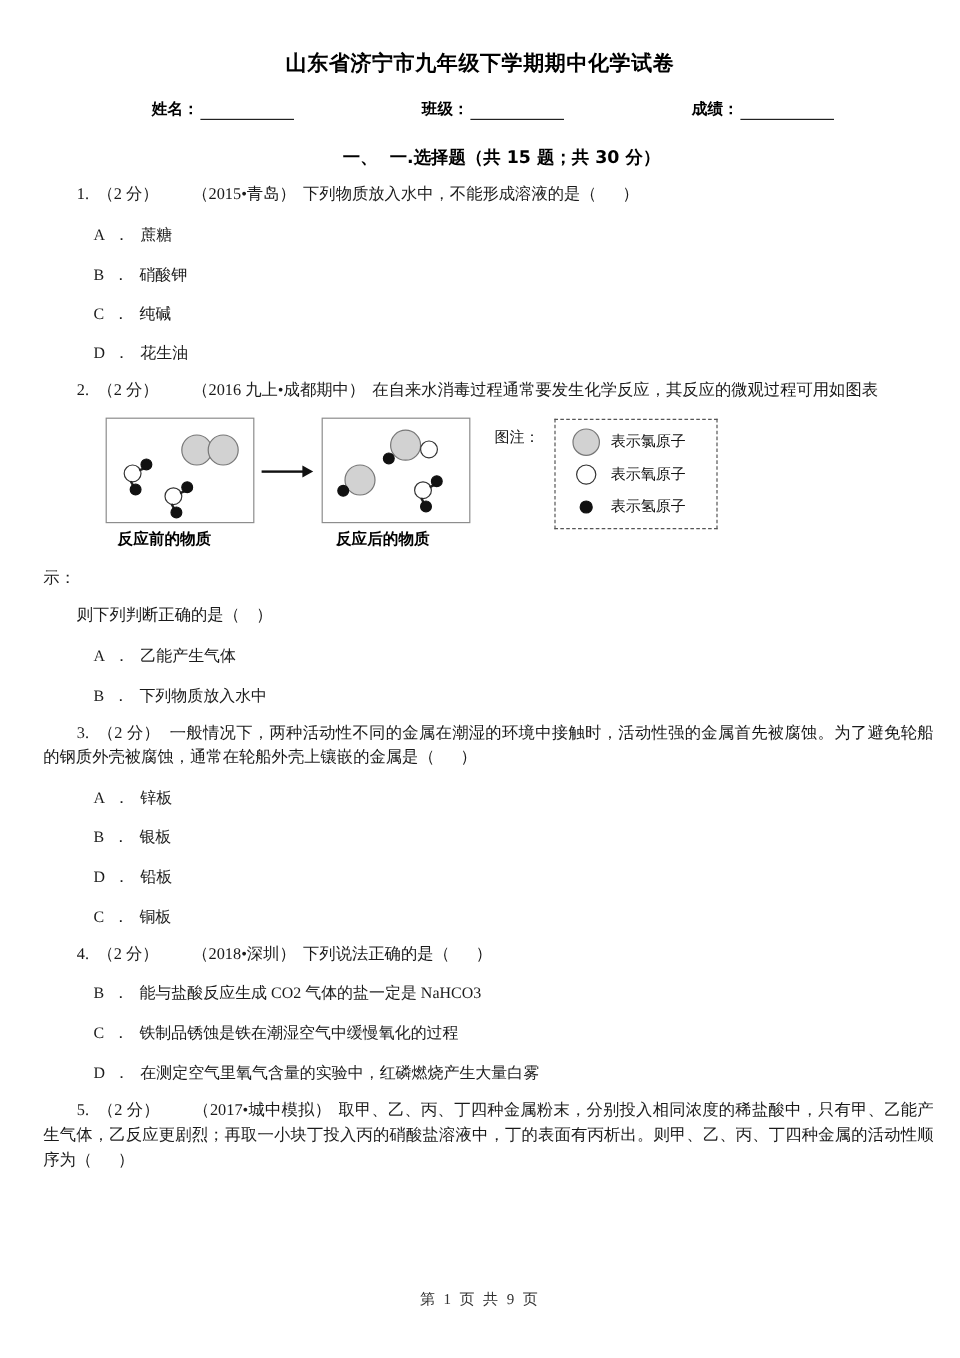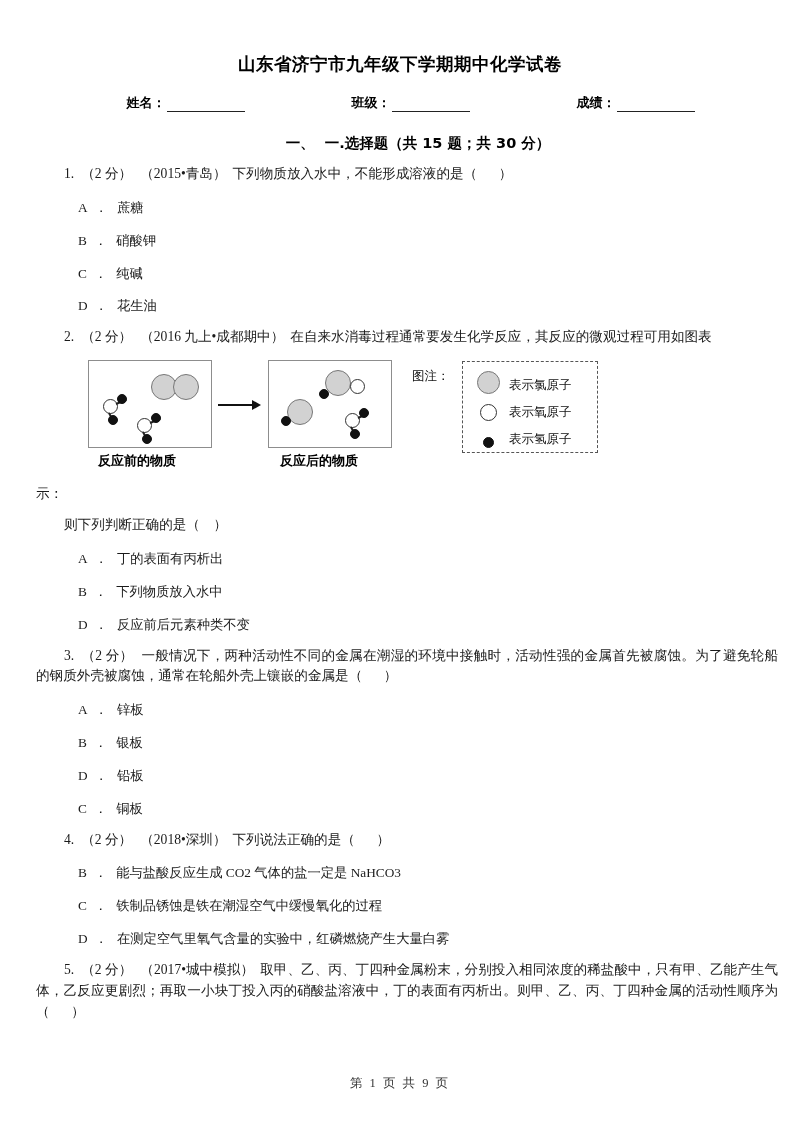--- a/index.html
+++ b/index.html
@@ -24,21 +24,21 @@
   }
 
   
   .doc-title {
     text-align: center;
     font-family: "DejaVu Sans", "Liberation Sans", sans-serif;
     font-weight: bold;
     font-size: 17.5px;
     letter-spacing: 0.5px;
     margin: 0;
-    padding-top: 52px;
+    padding-top: 40px;
     color: #000;
   }
   .meta-row {
     display: flex;
     justify-content: center;
     gap: 86px;
     margin-top: 18px;
     font-family: "DejaVu Sans", "Liberation Sans", sans-serif;
     font-weight: bold;
     font-size: 13px;
@@ -75,21 +75,21 @@
   .q-stem {
     font-size: 13.6px;
     line-height: 1.52;
     color: #1a1a1a;
     margin: 0 22px 0 36px;
     text-indent: 28px;
     text-align: justify;
   }
   .q-stem .qnum { margin-right: 7px; }
   .q-stem .score { margin-right: 8px; }
-  .q-stem .src { margin-right: 6px; }
+  .q-stem .src { margin-right: 6px; margin-left: 20px; }
   .q-stem .paren { letter-spacing: 2px; }
   .opt {
     font-size: 13.3px;
     line-height: 1.5;
     margin: 13px 0 0 78px;
     color: #1a1a1a;
   }
   .opt .ol {
     font-family: "Liberation Serif", serif;
     margin-right: 7px;
@@ -179,21 +179,21 @@
   .legend-box {
     position: absolute;
     left: 462px; top: 5px;
     width: 136px; height: 92px;
     border: 1.6px dashed #555;
     box-sizing: border-box;
     padding: 5px 0 0 0;
   }
   .legend-row {
     display: flex;
-    align-items: flex-end;
+    align-items: center;
     height: 27px;
     padding-left: 10px;
   }
   .legend-swatch {
     width: 30px;
     display: flex;
     justify-content: center;
     align-items: center;
   }
   .sw-cl { width: 21px; height: 21px; border-radius: 50%; background: #d2d2d2; border: 1.5px solid #777; }
@@ -347,27 +347,24 @@
       </div>
     </div>
 
     <div class="q2-tail">示：</div>
 
     <div class="q2-sub">
       <span>则下列判断正确的是（</span><span class="paren">&nbsp;&nbsp;&nbsp;&nbsp;</span><span>）</span>
     </div>
 
     <div class="opt">
-      <span class="ol">A</span><span class="od">．</span><span>丁的表面有丙析出</span>
+      <span class="ol">A</span><span class="od">．</span><span>乙能产生气体</span>
     </div>
     <div class="opt">
       <span class="ol">B</span><span class="od">．</span><span>下列物质放入水中</span>
-    </div>
-    <div class="opt">
-      <span class="ol">D</span><span class="od">．</span><span>反应前后元素种类不变</span>
     </div>
   </div>
 
   <div class="q-block">
     <p class="q-stem">
       <span class="qnum">3.</span><span class="score">（2 分）</span><span>一般情况下，两种活动性不同的金属在潮湿的环境中接触时，活动性强的金属首先被腐蚀。为了避免轮船的钢质外壳被腐蚀，通常在轮船外壳上镶嵌的金属是（</span><span class="paren">&nbsp;&nbsp;&nbsp;&nbsp;</span><span>）</span>
     </p>
     <div class="opt">
       <span class="ol">A</span><span class="od">．</span><span>锌板</span>
     </div>

